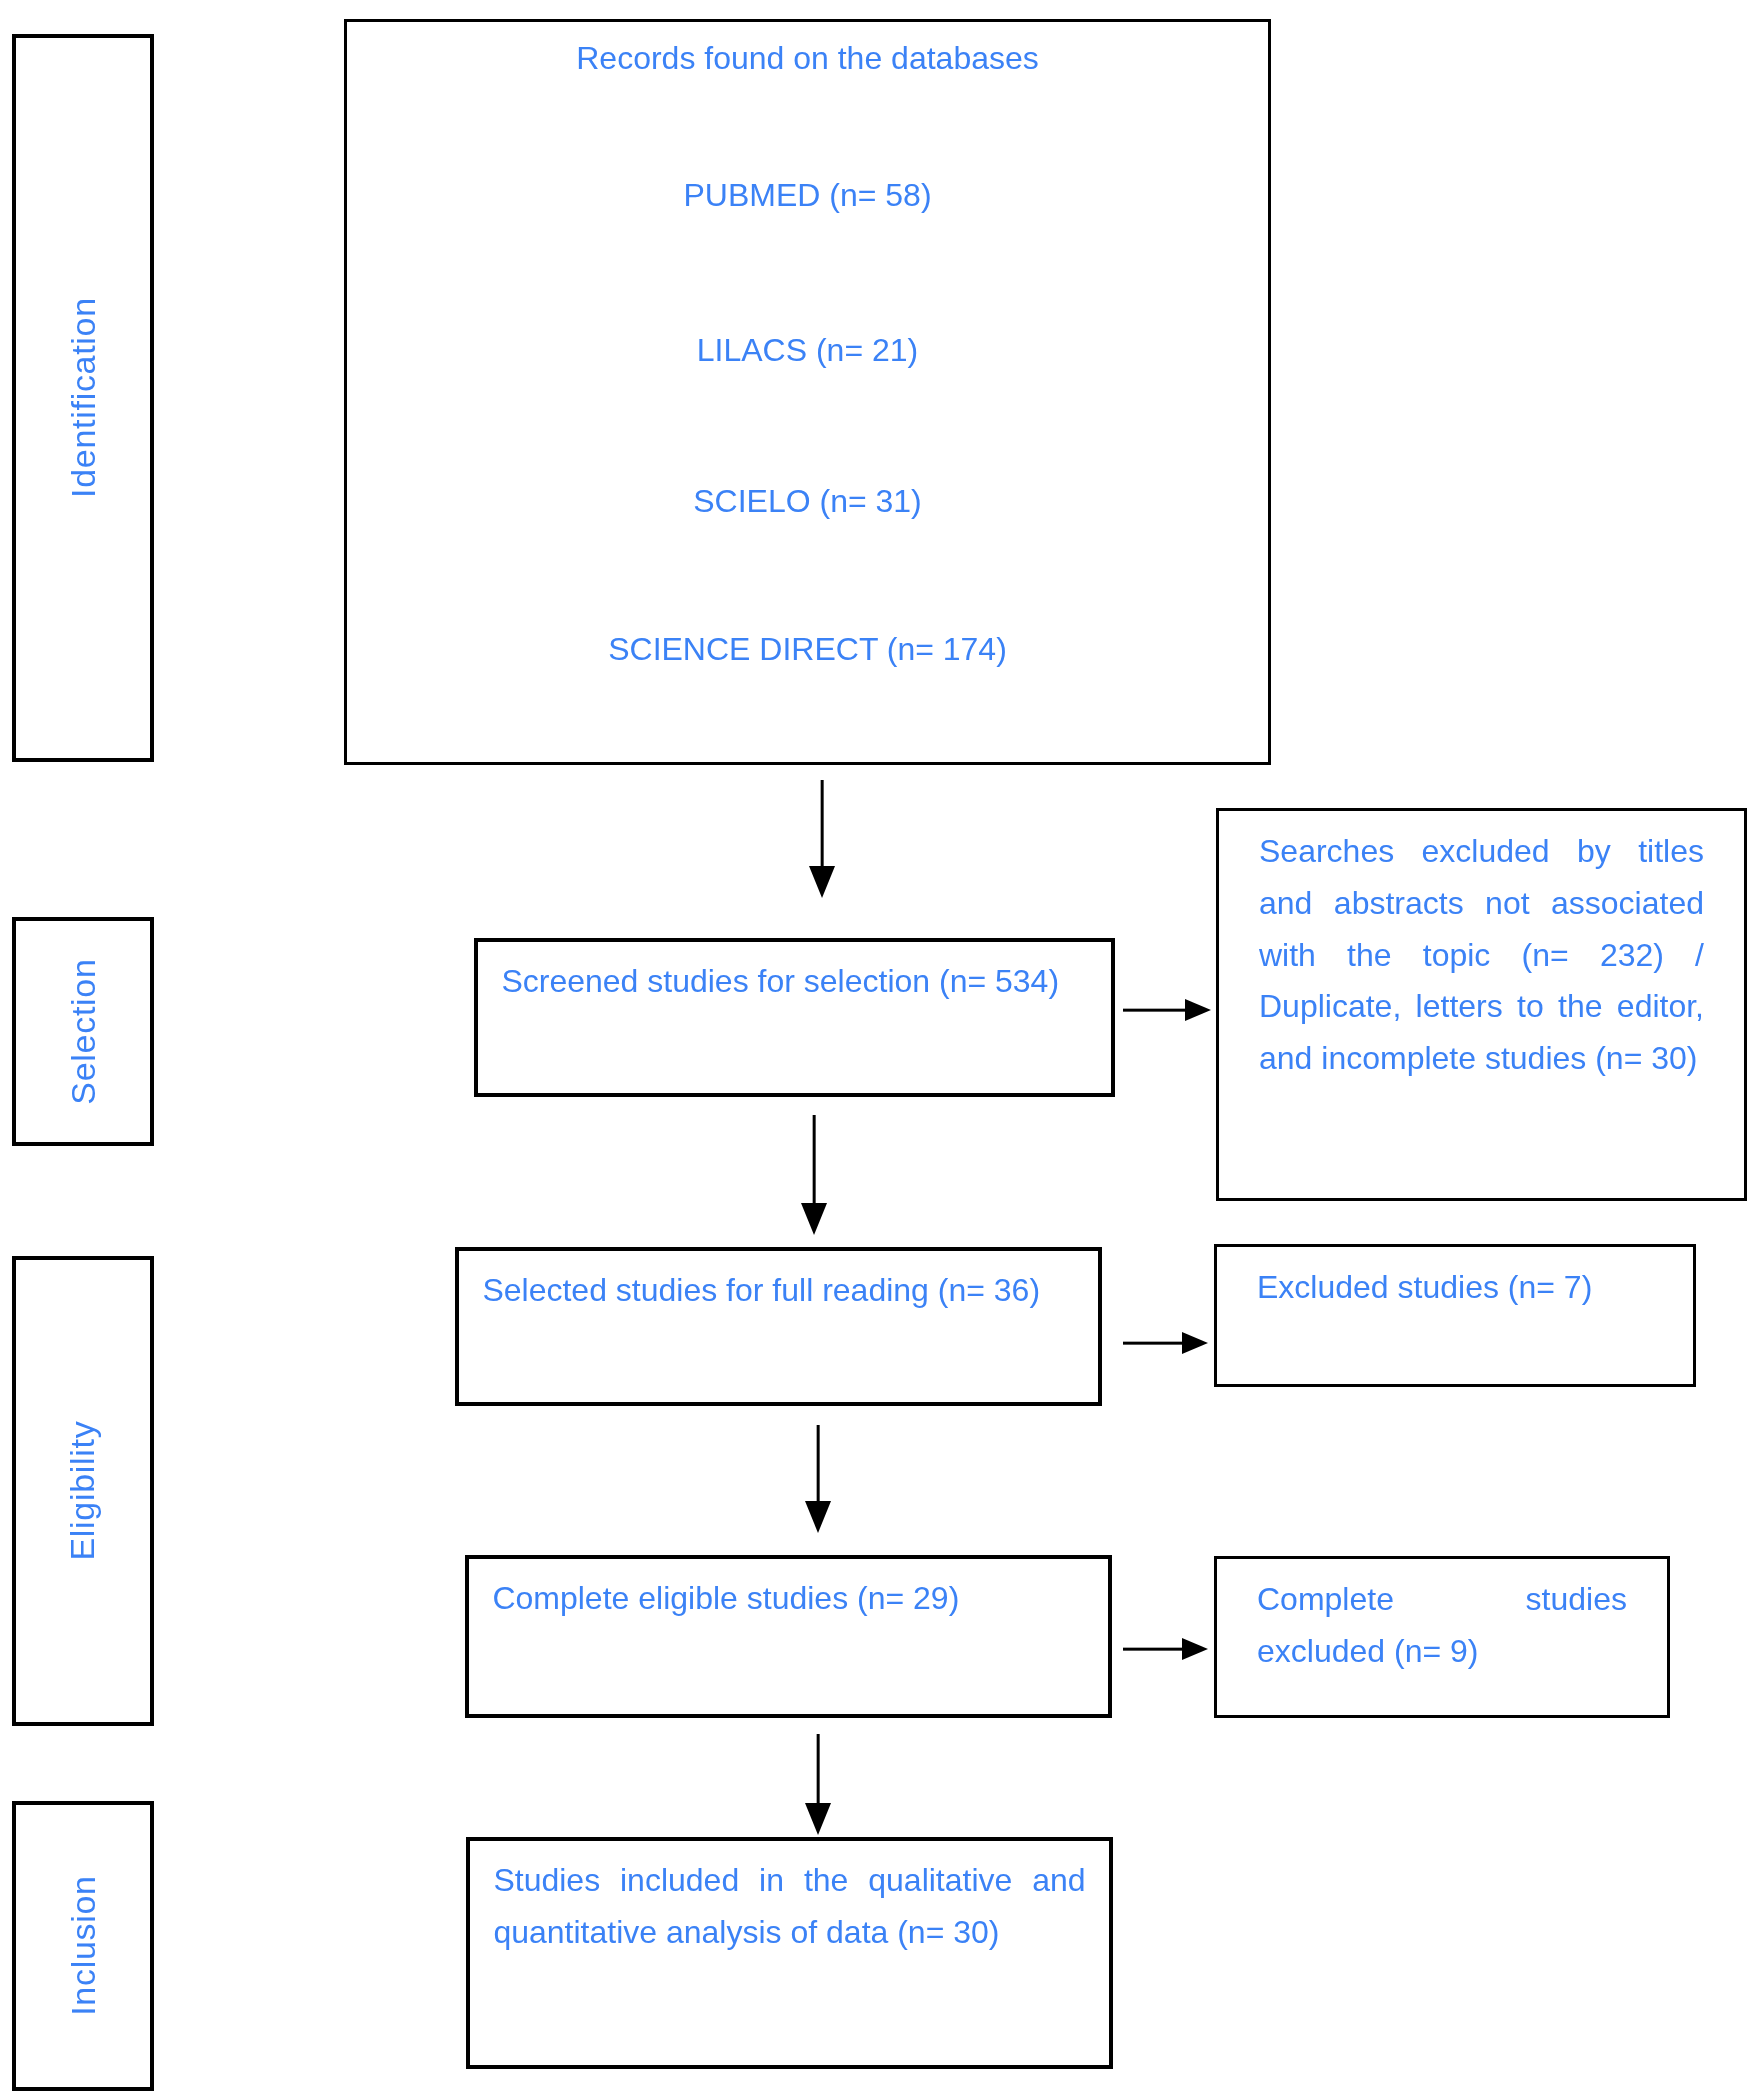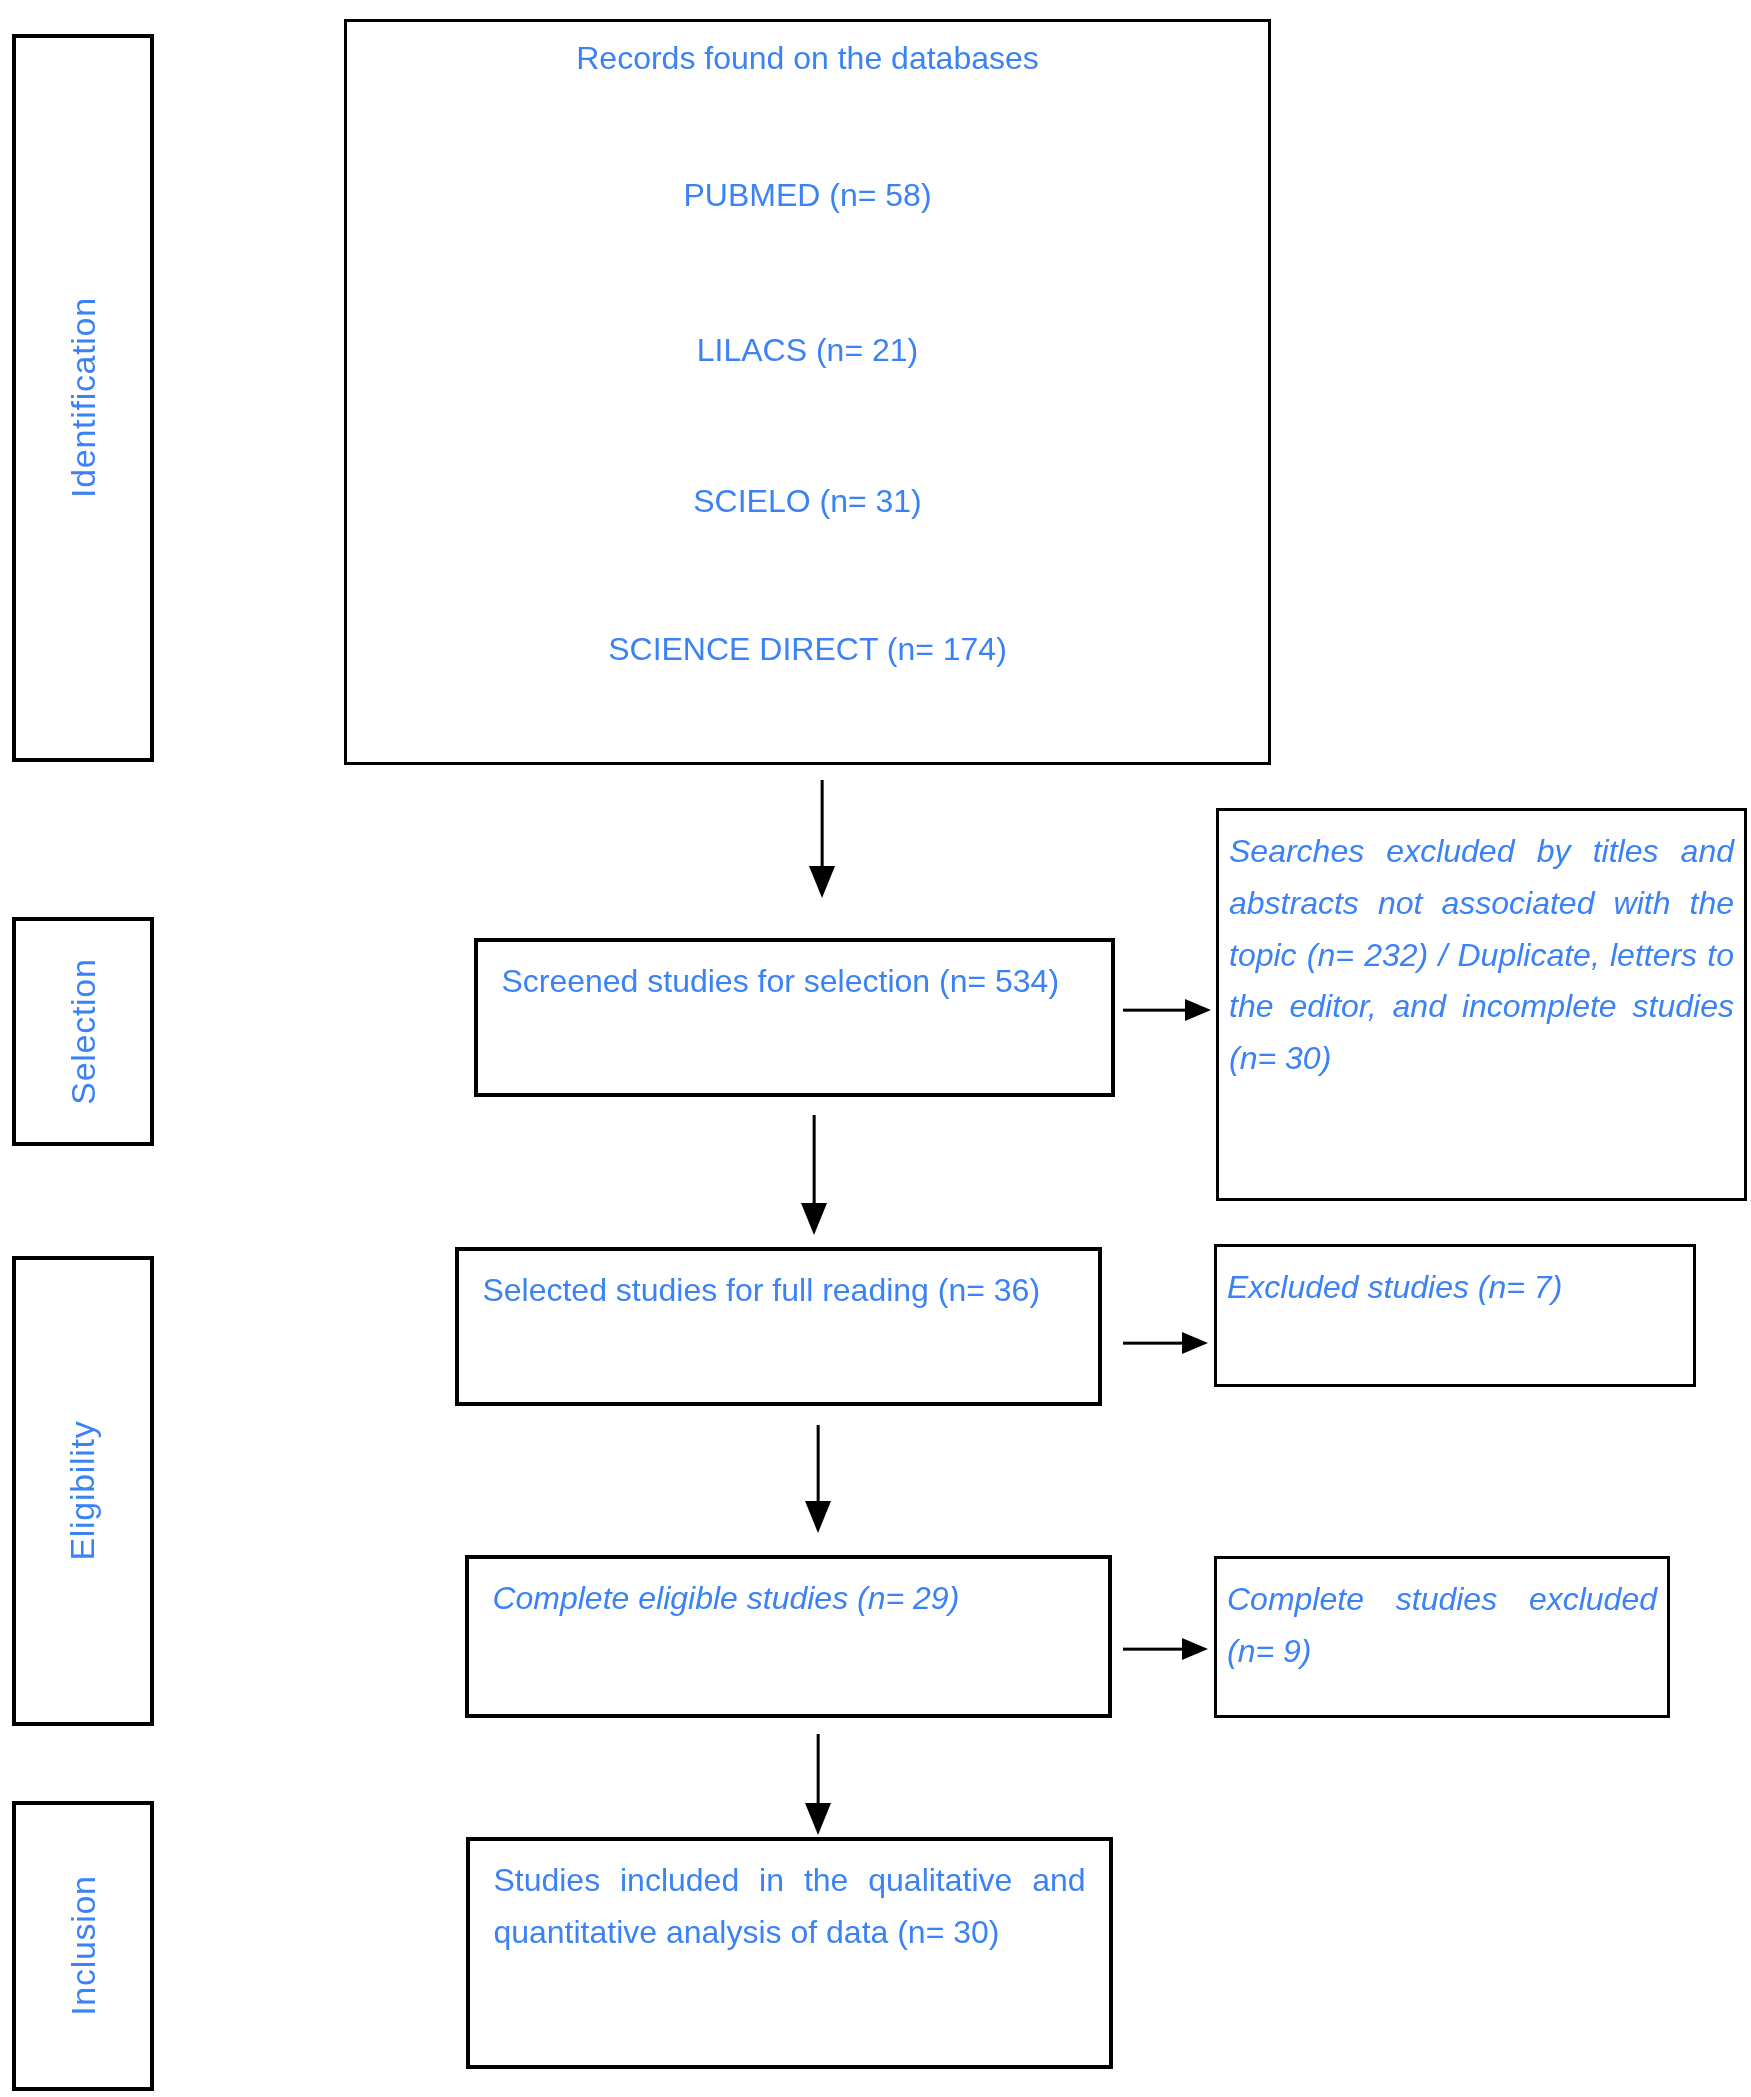--- a/index.html
+++ b/index.html
@@ -46,24 +46,24 @@
   #box-records .db-1 { top: 303px; }
   #box-records .db-2 { top: 454px; }
   #box-records .db-3 { top: 602px; }
 
   
   .flow .txt { padding: 13.7px 23.4px; text-align: justify; }
   #box-screened { left: 474px; top: 938px; width: 641px; height: 159px; border-width: 4.8px; }
   #box-selected { left: 455px; top: 1247px; width: 647px; height: 159px; }
   #box-eligible { left: 465px; top: 1555px; width: 647px; height: 163px; }
   #box-included { left: 466px; top: 1837px; width: 647px; height: 232px; }
-  #box-eligible .txt { text-align: left; font-style: italic; }
+  #box-eligible .txt { text-align: left; }
 
   
-  .excl .txt { padding: 15px 10px; text-align: justify; font-style: italic; }
+  .excl .txt { padding: 15px 40px; text-align: justify; }
   #box-excl-titles   { left: 1216px; top: 808px; width: 531px; height: 393px; border-width: 3.4px; }
   #box-excl-full     { left: 1214px; top: 1244px; width: 482px; height: 143px; border-width: 3.4px; }
   #box-excl-complete { left: 1214px; top: 1556px; width: 456px; height: 162px; border-width: 3.4px; }
   #box-excl-full .txt { text-align: left; }
 
   
   .arrow-v { position: absolute; width: 26px; }
   .arrow-v .shaft-v {
     position: absolute; left: 50%; transform: translateX(-50%);
     top: 0; bottom: 29px; width: 2.7px; background: #000000;

